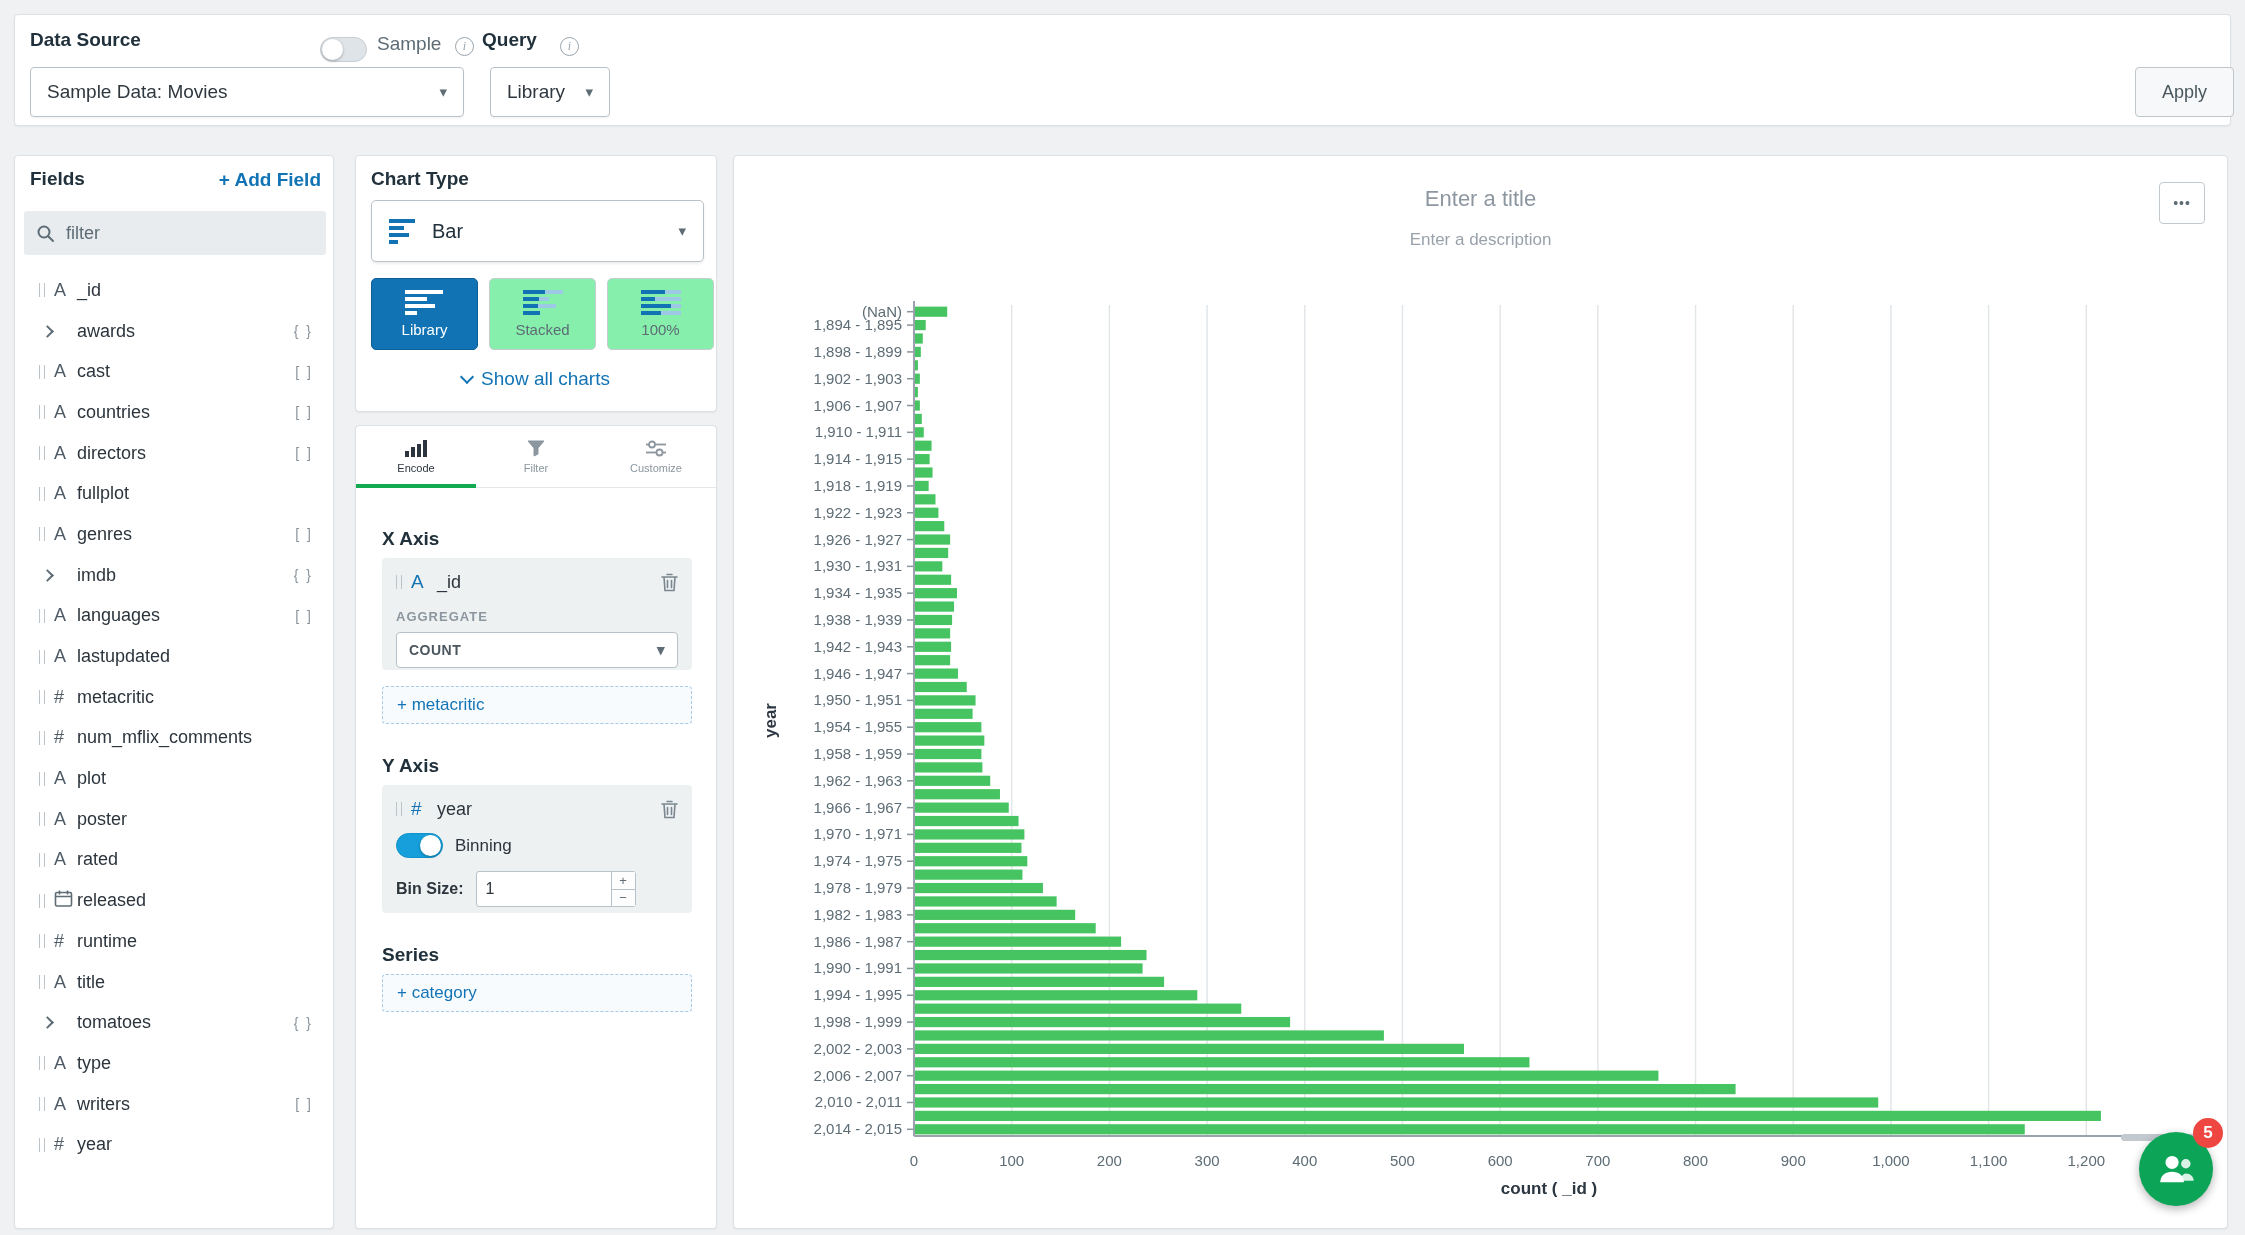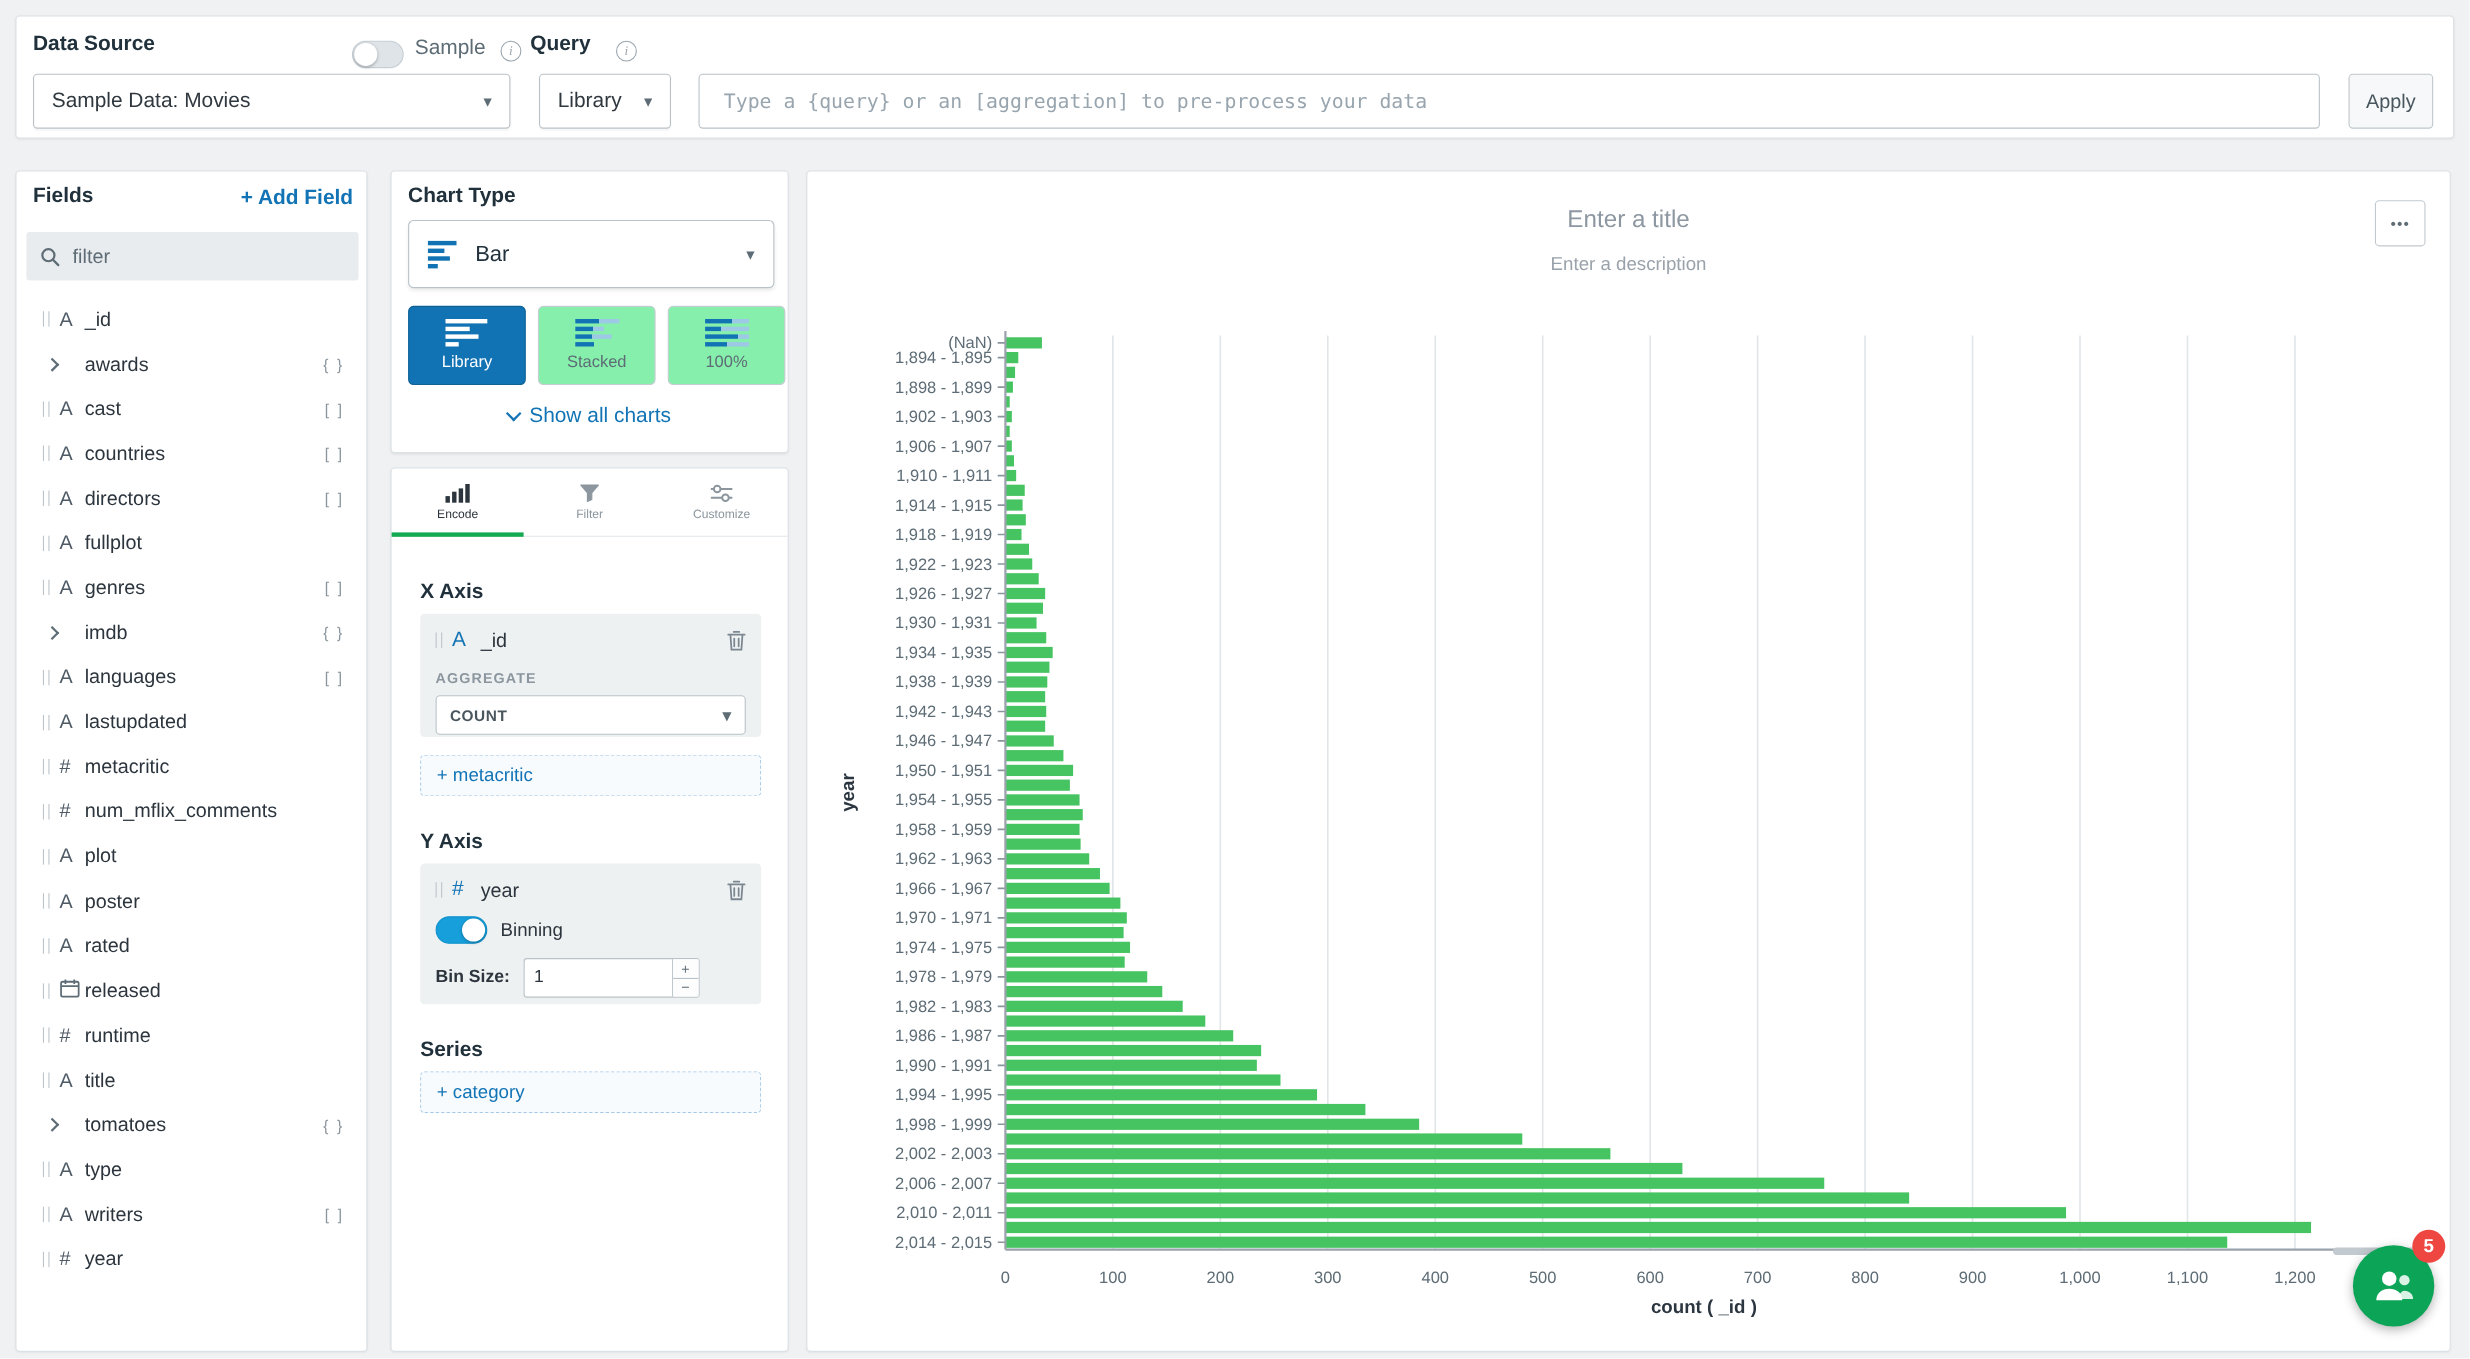--- a/index.html
+++ b/index.html
@@ -174,22 +174,21 @@
   <span class="info-icon" style="left:545px;top:22px">i</span>
 
   <div class="select" style="left:15px;top:52px;width:434px">
     <span class="select-text">Sample Data: Movies</span>
     <span class="caret">▾</span>
   </div>
   <div class="select" style="left:475px;top:52px;width:120px">
     <span class="select-text">Library</span>
     <span class="caret">▾</span>
   </div>
-  <input class="query-input" style="left: 620px; top: 52px; width: 1474px;" placeholder="Type a {query} or an [aggregation] to pre-process your data">
-  <button class="apply-btn" style="left:2120px;top:52px;width:77px">Apply</button>
+  <button class="apply-btn" style="left:2120px;top:52px;width:99px">Apply</button>
 </header>
 
 <aside class="panel fields-panel">
   <span class="h-label" style="left:15px;top:12px">Fields</span>
   <a class="add-field">+ Add Field</a>
   <div class="search-box">
     <svg width="19" height="19" viewBox="0 0 19 19">
       <circle cx="8" cy="8" r="5.5" fill="none" stroke="#5d6c75" stroke-width="2"></circle>
       <line x1="12.5" y1="12.5" x2="17" y2="17" stroke="#5d6c75" stroke-width="2" stroke-linecap="round"></line>
     </svg>

